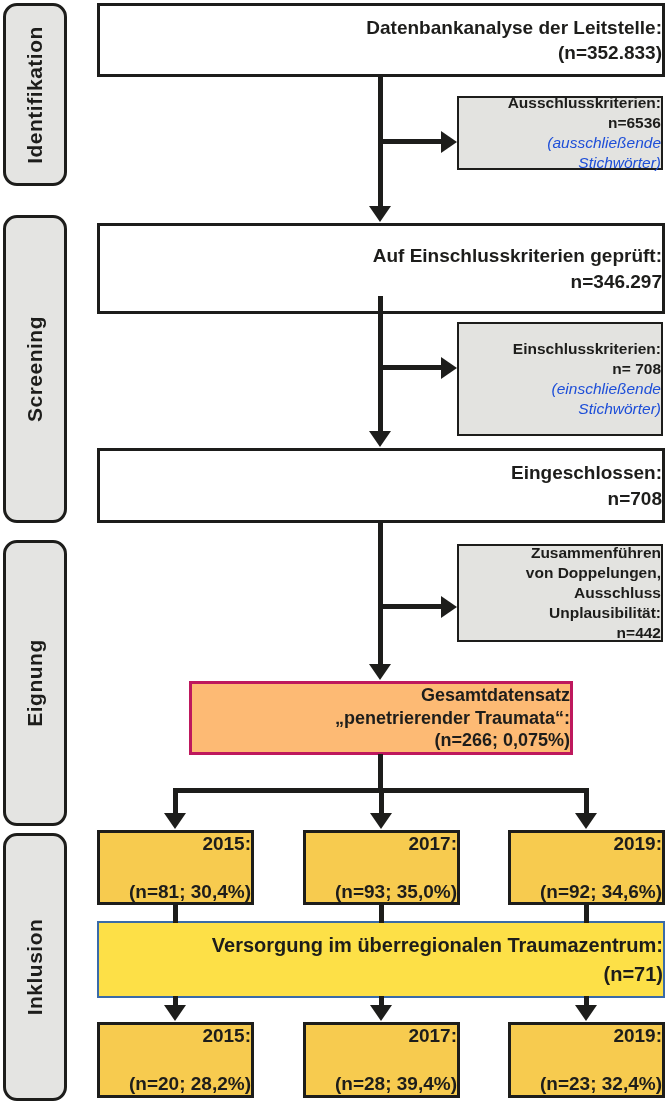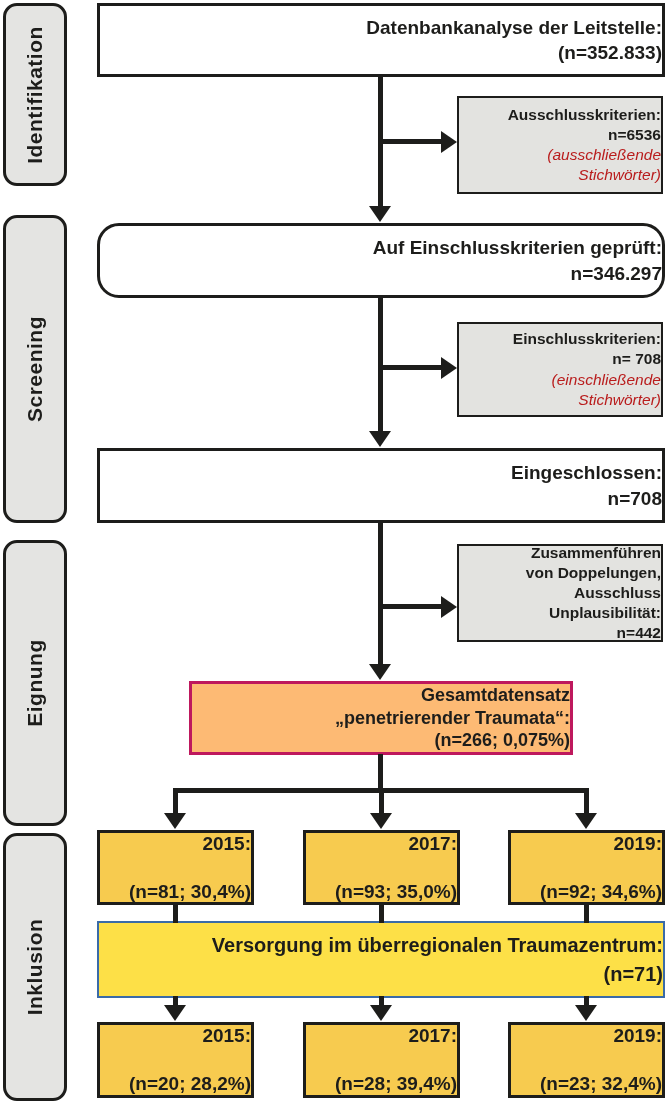--- a/index.html
+++ b/index.html
@@ -8,21 +8,21 @@
     position:relative; width:671px; height:1104px; background:#ffffff;
     font-family:"Liberation Sans", sans-serif; color:#1d1d1b; overflow:hidden;
   }
   .box {
     position:absolute; box-sizing:border-box;
     display:flex; flex-direction:column; align-items:flex-end; justify-content:center;
     text-align:center;
   }
   .b-main  { background:#ffffff; border:3px solid #1d1d1b; font-weight:bold; font-size:19px; line-height:1.32; }
   .b-gray  { background:#e3e3e0; border:2px solid #1d1d1b; font-weight:bold; font-size:15.5px; line-height:1.3; }
-  .note    { font-weight:normal; font-style:italic; color:#b91c1c; }
+  .note    { font-weight:normal; font-style:italic; color:#1d4ed8; }
   .b-total { background:#fdba74; border:3px solid #be185d; font-weight:bold; font-size:18px; line-height:1.25; }
   .b-year  { background:#f7cb4f; border:3px solid #1d1d1b; font-weight:bold; font-size:19px; line-height:1.35;gap:22px; }
   .b-blue  { background:#fde047; border:2px solid #3a6ba8; font-weight:bold; font-size:20px; line-height:1.45; }
   .stage {
     position:absolute; left:3px; width:64px; box-sizing:border-box;
     background:#e4e4e2; border:3px solid #1d1d1b; border-radius:14px;
     display:flex; align-items:center; justify-content:center;
     font-weight:bold; font-size:21px;
   }
   .stage span { transform:rotate(-90deg); white-space:nowrap; letter-spacing:0.5px; }
@@ -54,33 +54,33 @@
   </div>
   <div class="stage" style="top:833px; height:268px;">
     <span>Inklusion</span>
   </div>
 
   <div class="box b-main" style="left:97px; top:3px; width:568px; height:74px;">
     <div>Datenbankanalyse der Leitstelle:</div>
     <div>(n=352.833)</div>
   </div>
 
-  <div class="box b-gray" style="left:457px; top:96px; width:206px; height:98px;">
+  <div class="box b-gray" style="left:457px; top:96px; width:206px; height:74px;">
     <div>Ausschlusskriterien:</div>
     <div>n=6536</div>
     <div class="note">(ausschließende</div>
     <div class="note">Stichwörter)</div>
   </div>
 
-  <div class="box b-main" style="left:97px; top:223px; width:568px; height:75px;border-radius:22px;">
+  <div class="box b-main" style="left:97px; top:223px; width:568px; height:91px;">
     <div>Auf Einschlusskriterien geprüft:</div>
     <div>n=346.297</div>
   </div>
 
-  <div class="box b-gray" style="left:457px; top:322px; width:206px; height:95px;">
+  <div class="box b-gray" style="left:457px; top:322px; width:206px; height:114px;">
     <div>Einschlusskriterien:</div>
     <div>n= 708</div>
     <div class="note">(einschließende</div>
     <div class="note">Stichwörter)</div>
   </div>
 
   <div class="box b-main" style="left:97px; top:448px; width:568px; height:75px;">
     <div>Eingeschlossen:</div>
     <div>n=708</div>
   </div>

